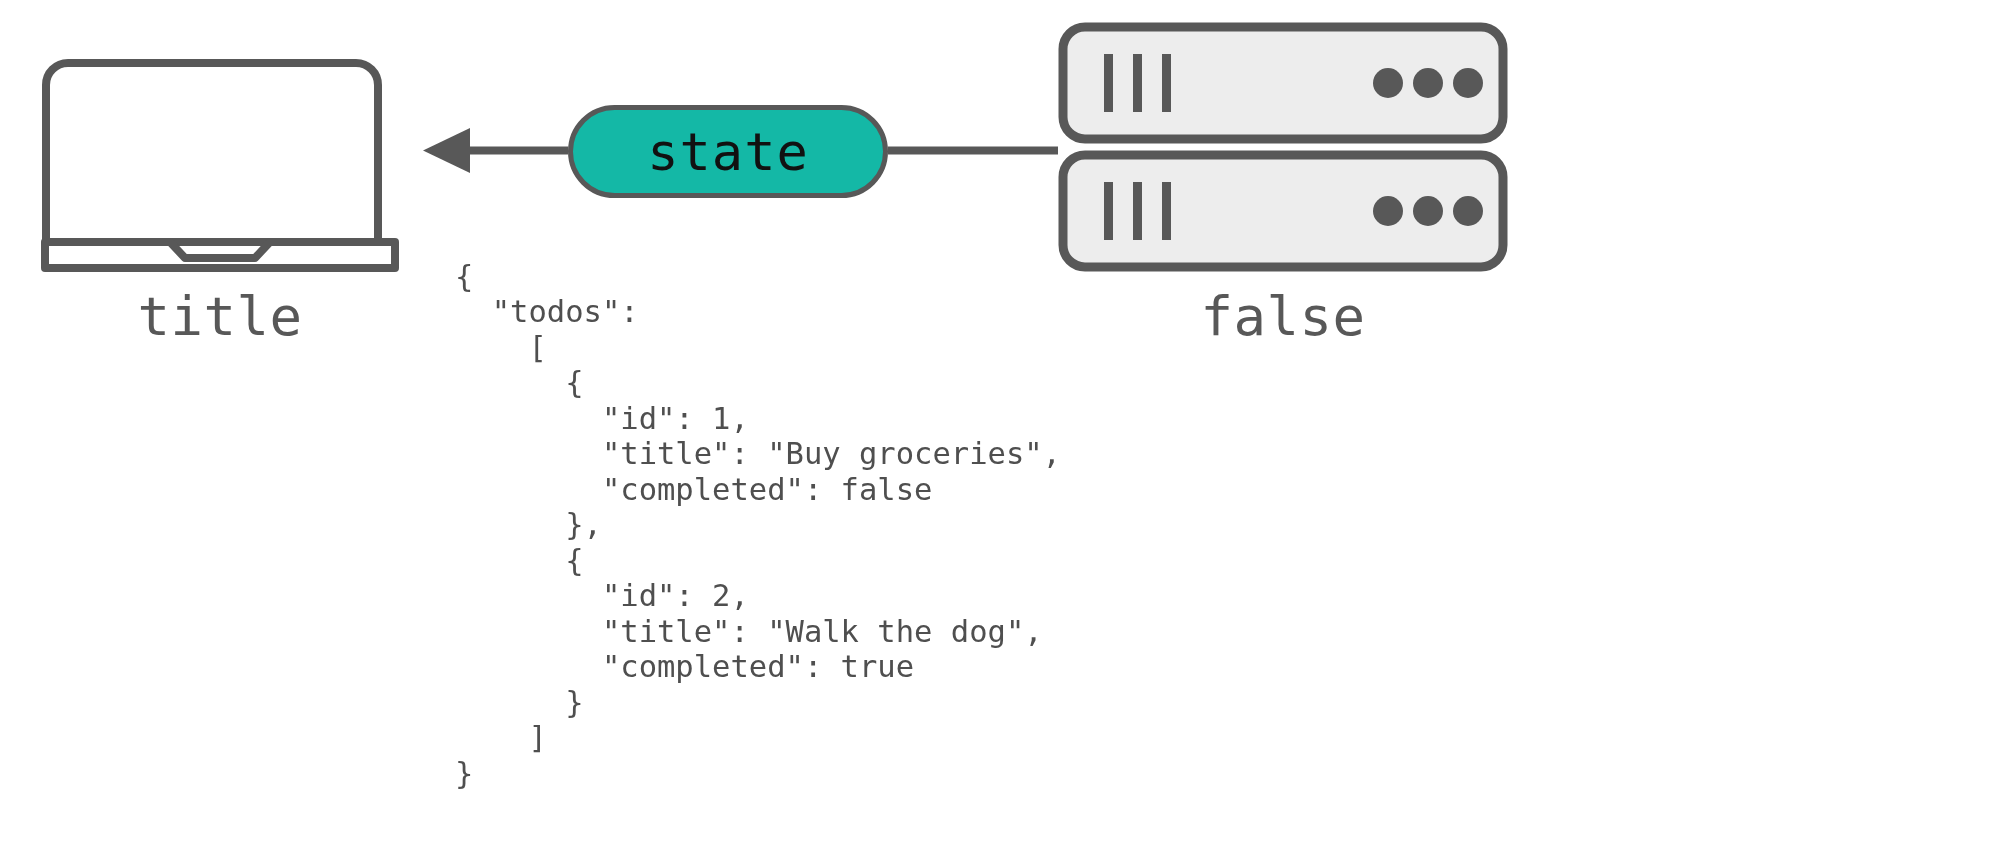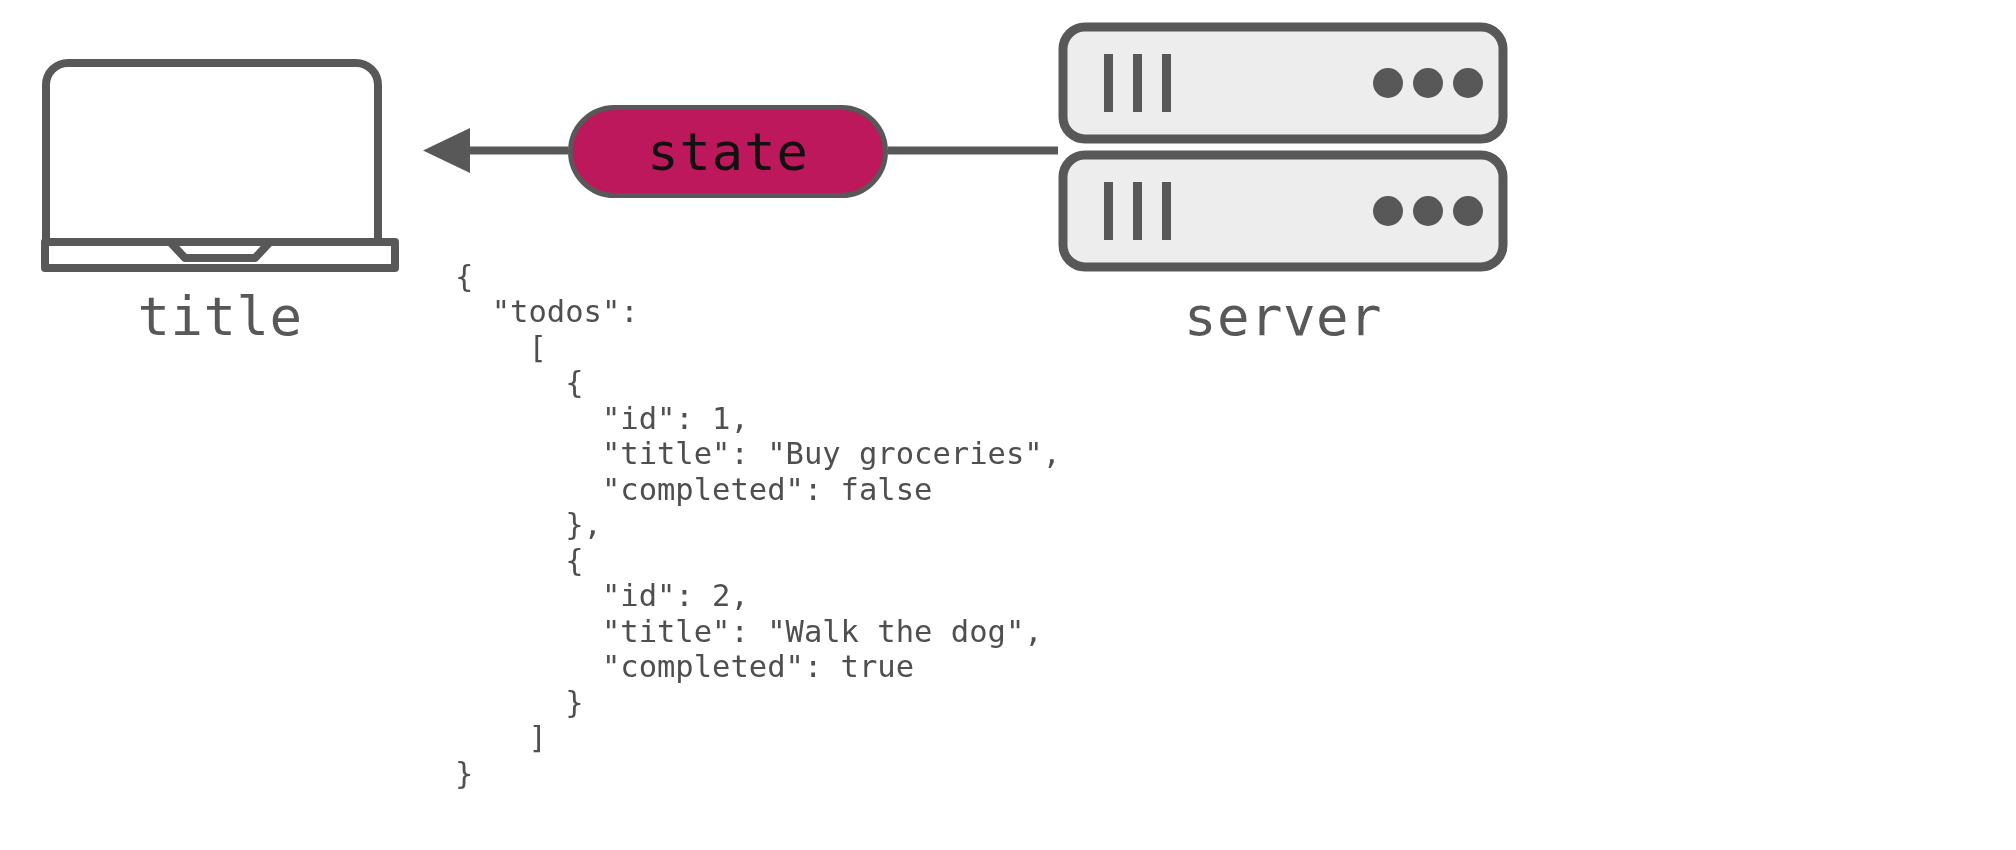--- a/index.html
+++ b/index.html
@@ -78,21 +78,21 @@
     pointer-events: none;
   }
 
   
   #state-pill {
     position: absolute;
     left: 568px;
     top: 105px;
     width: 320px;
     height: 93px;
-    background: #be185d;
+    background: #14b8a6;
     border: 5px solid #585858;
     border-radius: 47px;
     box-sizing: border-box;
     display: flex;
     align-items: center;
     justify-content: center;
   }
   #state-pill-label {
     font-size: 52px;
     color: #111111;
@@ -191,15 +191,15 @@
         <rect x="5" y="133" width="440" height="112" rx="22" ry="22" fill="#ededed" stroke="#585858" stroke-width="9"></rect>
         <rect x="46" y="160" width="9" height="58" fill="#585858"></rect>
         <rect x="75" y="160" width="9" height="58" fill="#585858"></rect>
         <rect x="104" y="160" width="9" height="58" fill="#585858"></rect>
         <circle cx="330" cy="189" r="15" fill="#585858"></circle>
         <circle cx="370" cy="189" r="15" fill="#585858"></circle>
         <circle cx="410" cy="189" r="15" fill="#585858"></circle>
       </g>
     </svg>
   </div>
-  <div id="server-label">server</div>
+  <div id="server-label">false</div>
 
 </div>
 
 </body></html>

